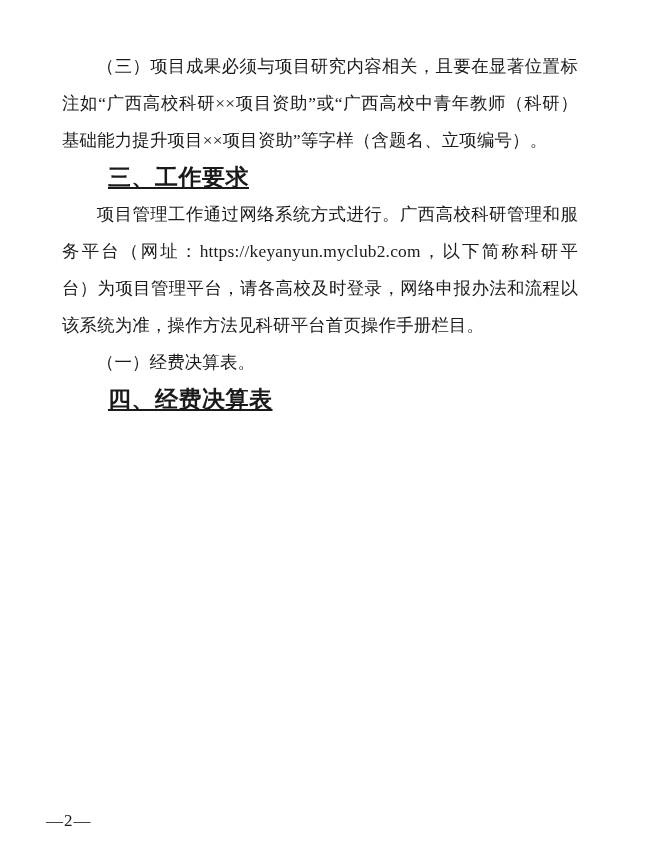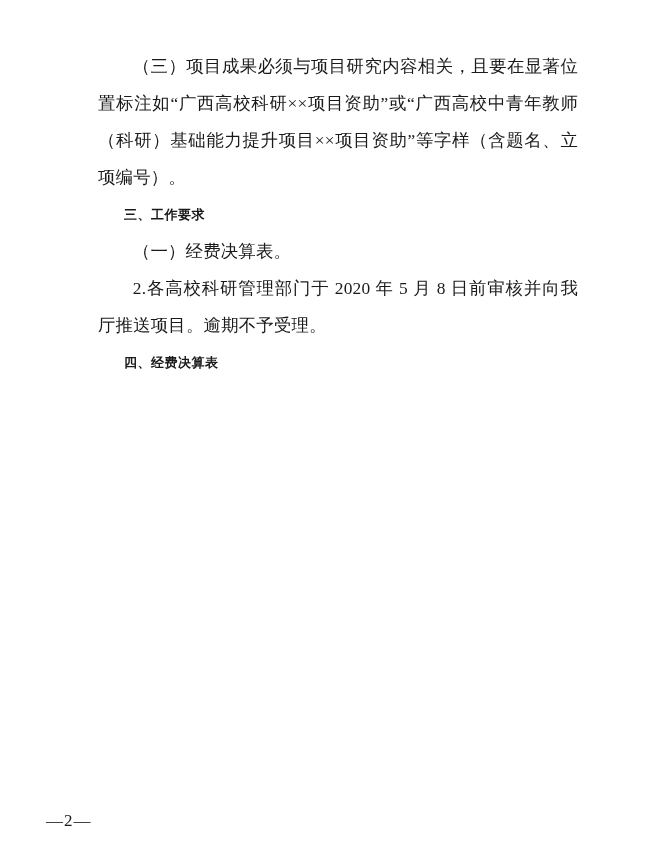--- a/index.html
+++ b/index.html
@@ -12,60 +12,61 @@
     height: 857px;
     font-family: "Liberation Serif", "DejaVu Serif", serif;
     color: #1a1a1a;
     position: relative;
     overflow: hidden;
   }
   .page {
     width: 640px;
     height: 857px;
     box-sizing: border-box;
-    padding: 48px 62px 0 98px;
+    padding: 48px 62px 0 62px;
     position: relative;
   }
   .doc-body {
     font-size: 17.4px;
     line-height: 37px;
     text-align: justify;
     text-justify: inter-ideograph;
     letter-spacing: 0.2px;
   }
   p {
     margin: 0;
   }
   .indent2 {
     text-indent: 2em;
   }
   .heading {
     font-family: "Liberation Sans", "DejaVu Sans", sans-serif;
     font-weight: bold;
-    font-size: 13px;
+    font-size: 23px;
     text-indent: 2em;
     letter-spacing: 0.5px;
+    text-decoration: underline;
   }
   .footer {
     position: absolute;
     left: 0;
     right: 0;
     bottom: 26px;
     text-align: left;
     padding-left: 46px;
     font-size: 17px;
     letter-spacing: 1px;
     color: #1a1a1a;
   }
 </style>
 </head>
 <body>
 
 <div class="page">
   <div class="doc-body">
     <p class="indent2">（三）项目成果必须与项目研究内容相关，且要在显著位置标注如“广西高校科研××项目资助”或“广西高校中青年教师（科研）基础能力提升项目××项目资助”等字样（含题名、立项编号）。</p>
     <p class="heading">三、工作要求</p>
+    <p class="indent2">项目管理工作通过网络系统方式进行。广西高校科研管理和服务平台（网址：https://keyanyun.myclub2.com，以下简称科研平台）为项目管理平台，请各高校及时登录，网络申报办法和流程以该系统为准，操作方法见科研平台首页操作手册栏目。</p>
     <p class="indent2">（一）经费决算表。</p>
-    <p class="indent2">2.各高校科研管理部门于 2020 年 5 月 8 日前审核并向我厅推送项目。逾期不予受理。</p>
     <p class="heading">四、经费决算表</p>
   </div>
   <div class="footer">—2—</div>
 </div>
 
 </body></html>

